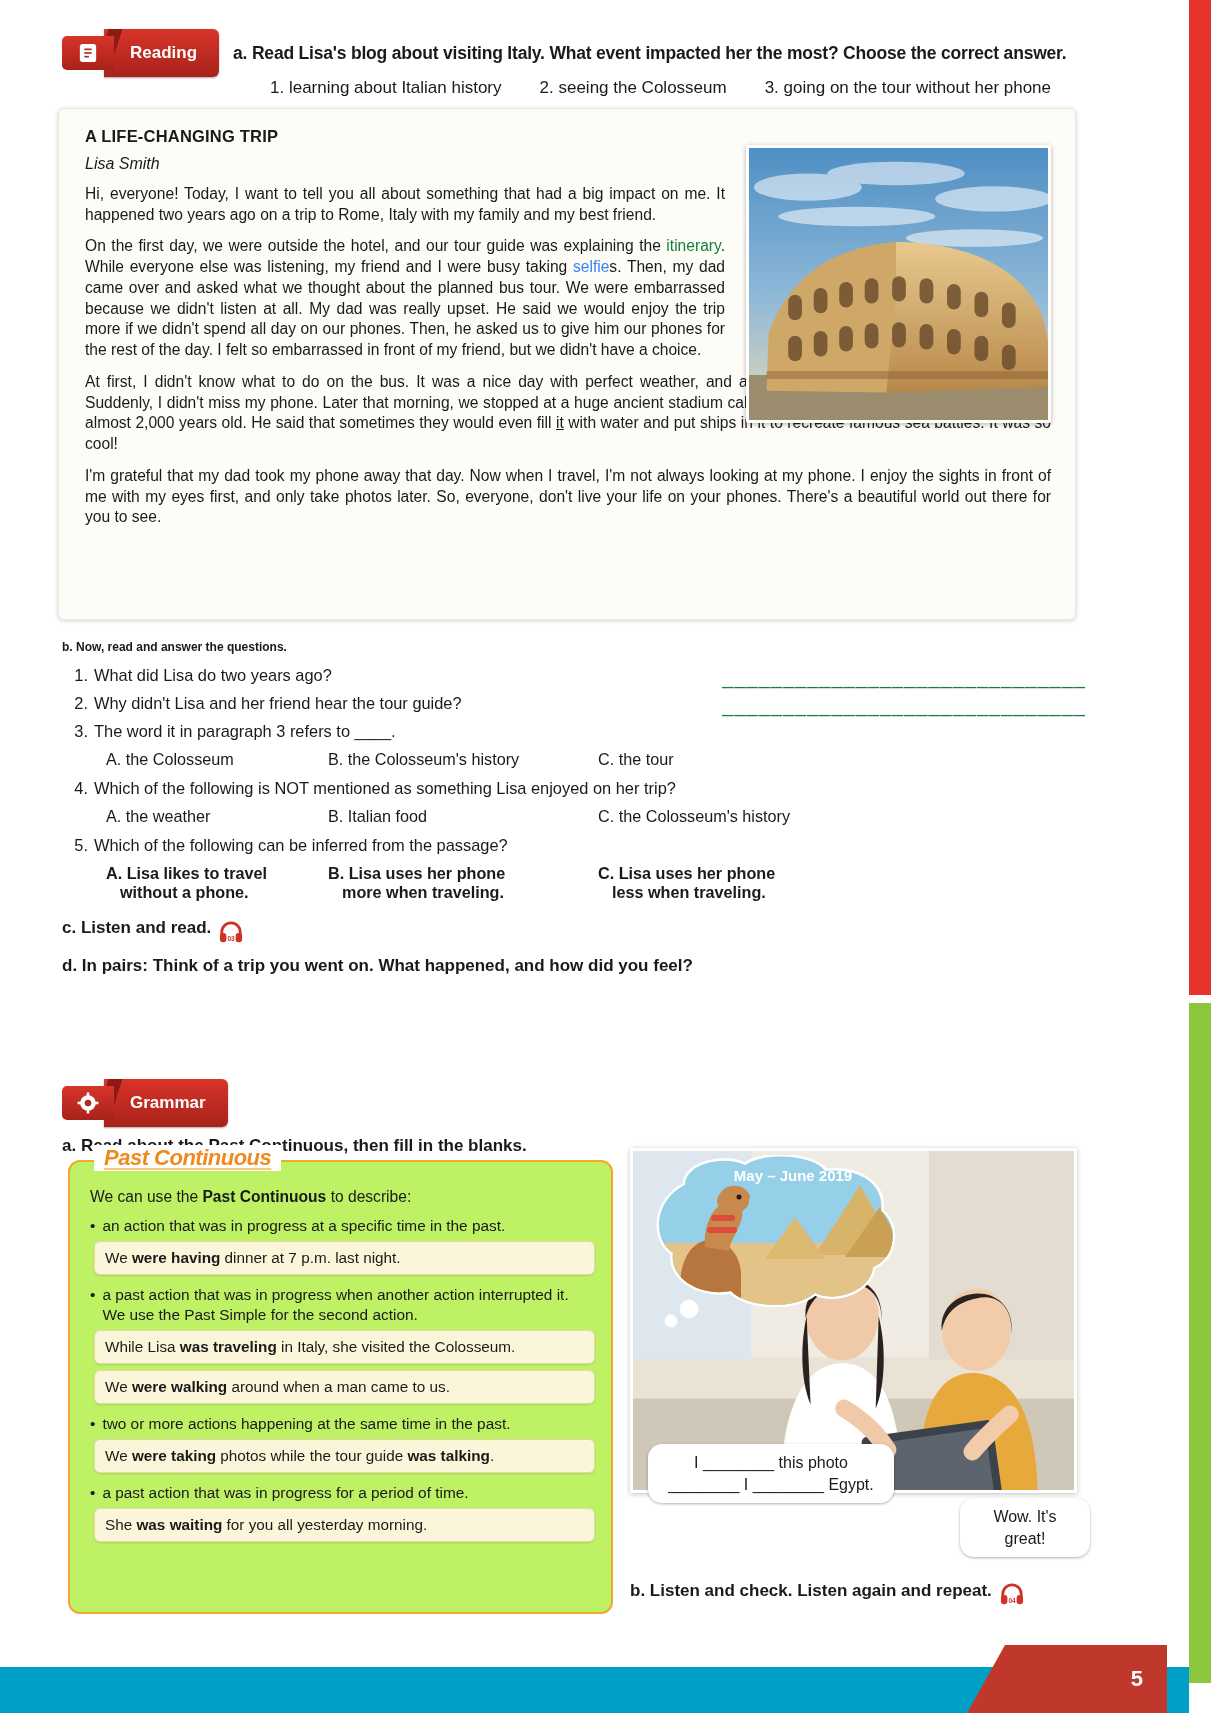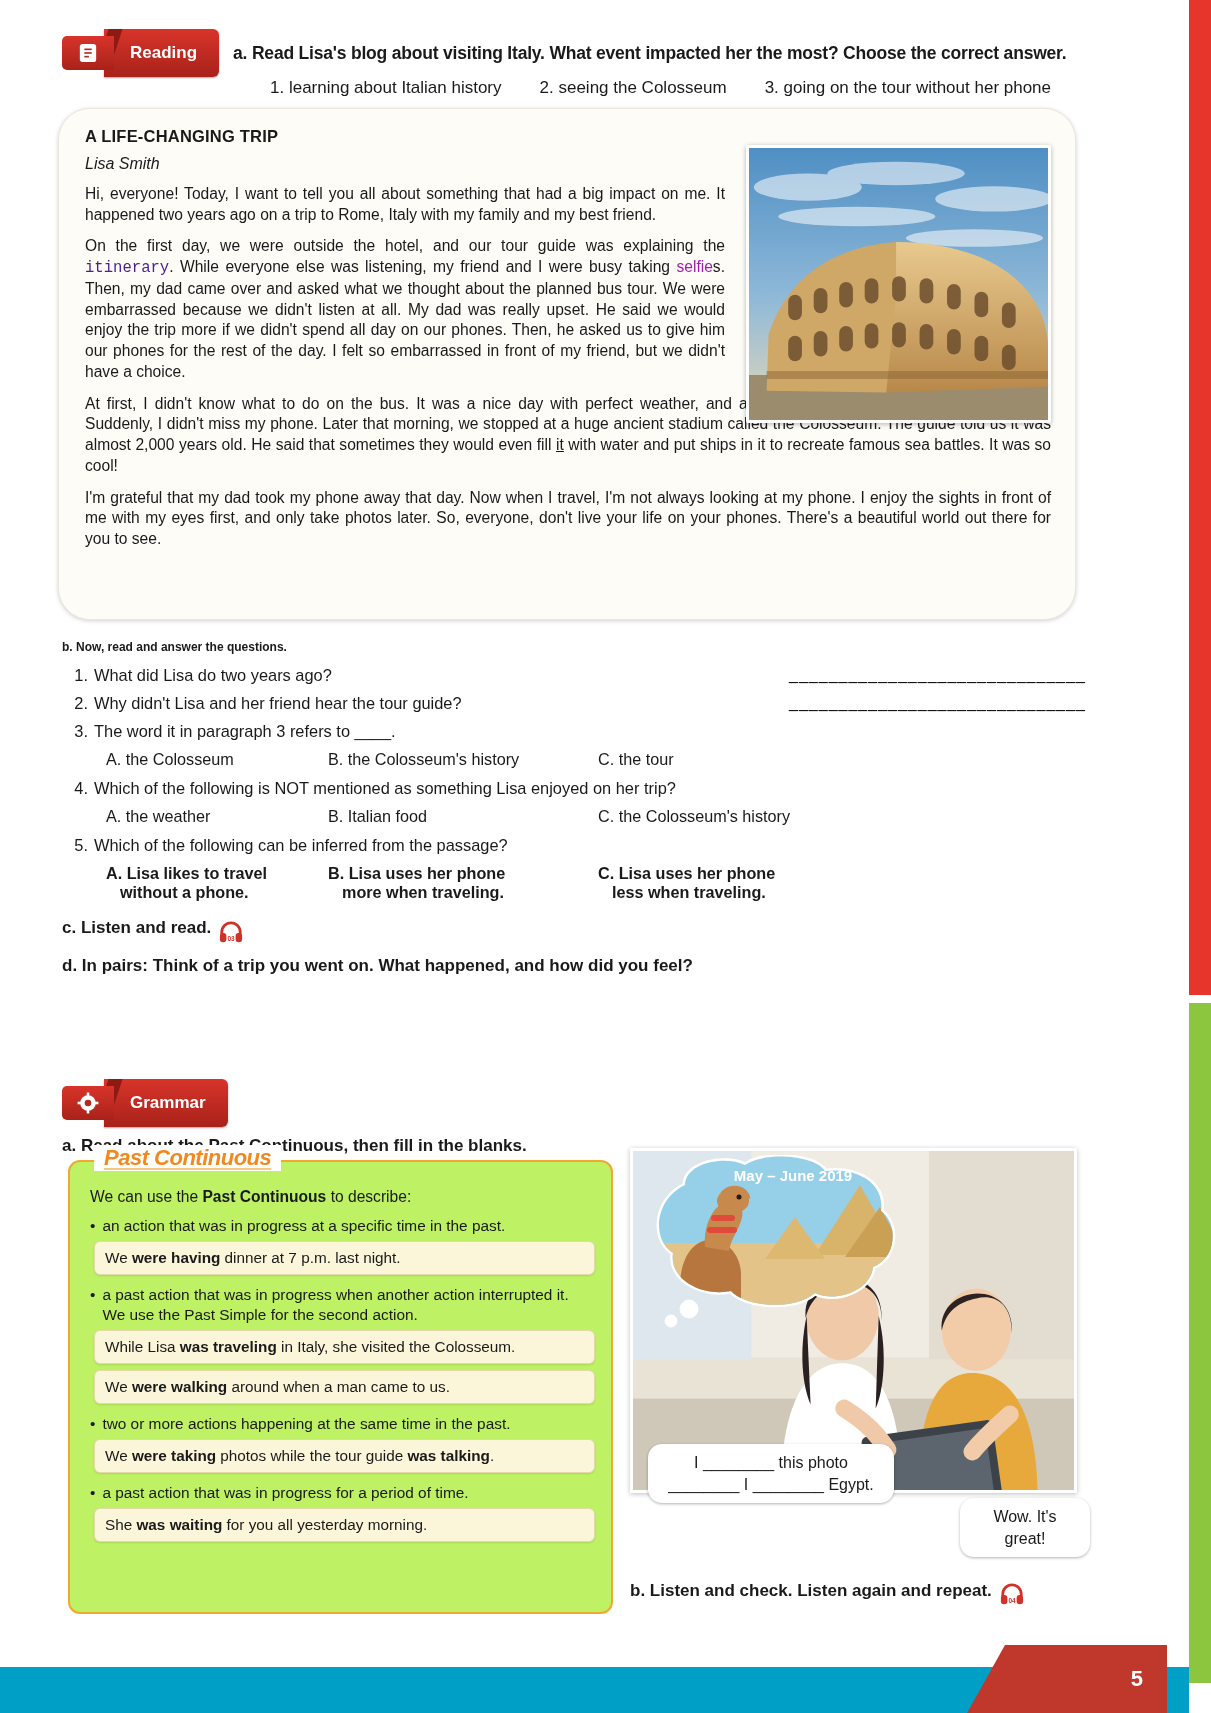--- a/index.html
+++ b/index.html
@@ -54,47 +54,47 @@
   .hdr-text {
     font-size:17.5px; font-weight:bold; margin-left:14px; letter-spacing:-0.2px;
   }
   .hdr-opts {
     position:absolute; left:270px; top:78px; font-size:17px; display:flex; gap:38px;
   }
 
   
   .card {
     position:absolute; left:58px; top:108px; width:1018px; height:512px;
-    background:#fdfcf7; border-radius:32px;
+    background:#fdfcf7; border-radius:6px;
     box-shadow:0 1px 4px rgba(0,0,0,.18);
     border:1px solid #ece8dd;
   }
   .card h3 { margin:0; font-size:16.5px; font-weight:bold; letter-spacing:.2px; }
   .card .author { font-style:italic; font-size:16px; margin-top:9px; }
   .card p {
     font-size:15.6px; line-height:1.33; text-align:justify; margin:11px 0 0 0;
   }
   .card-inner { padding:18px 24px 0 26px; position:relative; }
   .wrap-img {
     position:absolute; right:24px; top:36px; width:305px; height:278px;
     border:3px solid #fff; box-shadow:0 1px 5px rgba(0,0,0,.3);
     overflow:hidden; border-radius:2px;
   }
   .narrow { width:640px; }
-  .hl-pink { color:#4c1d95;font-family:Liberation Mono, monospace; }
-  .hl-orange { color:#a21caf;margin-top:40px; }
+  .hl-pink { color:#15803d; }
+  .hl-orange { color:#3b82f6;margin-top:40px; }
   u { }
 
   
   .qsec { position:absolute; left:62px; top:640px; width:1060px; }
   .q-head { font-size:12px; font-weight:bold; }
   .q-list { margin-top:12px; }
   .q-item { display:flex; font-size:16.4px; margin-bottom:9px; }
   .q-num { width:26px; text-align:right; margin-right:6px; }
-  .ans-line { position:absolute; right:36px; font-size:16px; letter-spacing:1px; color:#000000; }
+  .ans-line { position:absolute; right:36px; font-size:20px; letter-spacing:1px; color:#15803d; }
   .opts { display:flex; font-size:16.2px; margin:2px 0 10px 44px; }
   .opts > div:nth-child(1){ width:222px; }
   .opts > div:nth-child(2){ width:270px; }
   .opt-2line { align-items:flex-start;font-weight:bold; }
   .opt-2line .sub { display:block; margin-left:14px; }
 
   .small-line { font-size:17px; font-weight:bold; margin-top:16px; display:flex; gap:8px;}
   .audio {
     display:inline-flex; width:24px; height:22px; position:relative; top:2px;
   }

